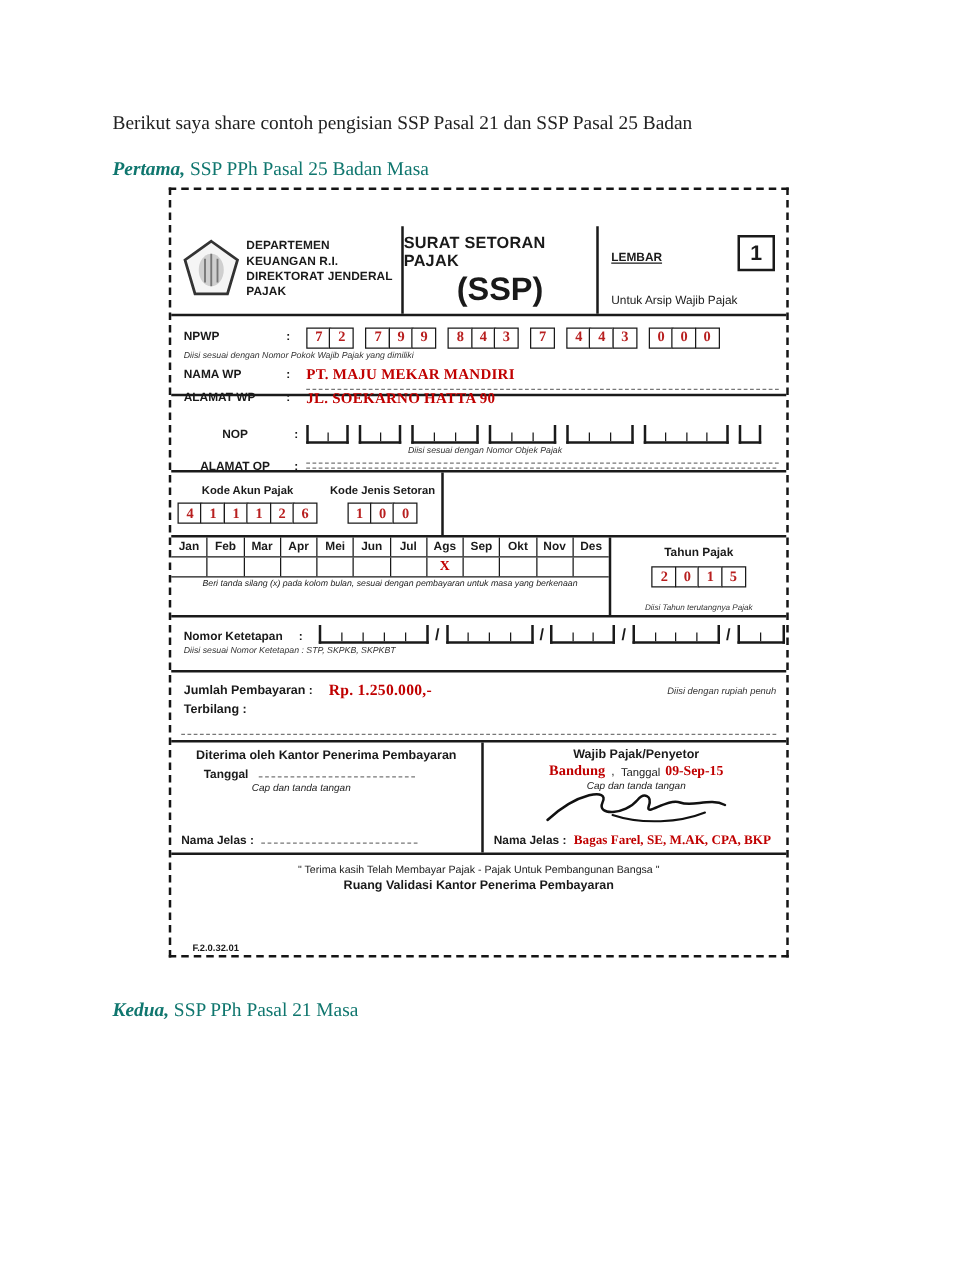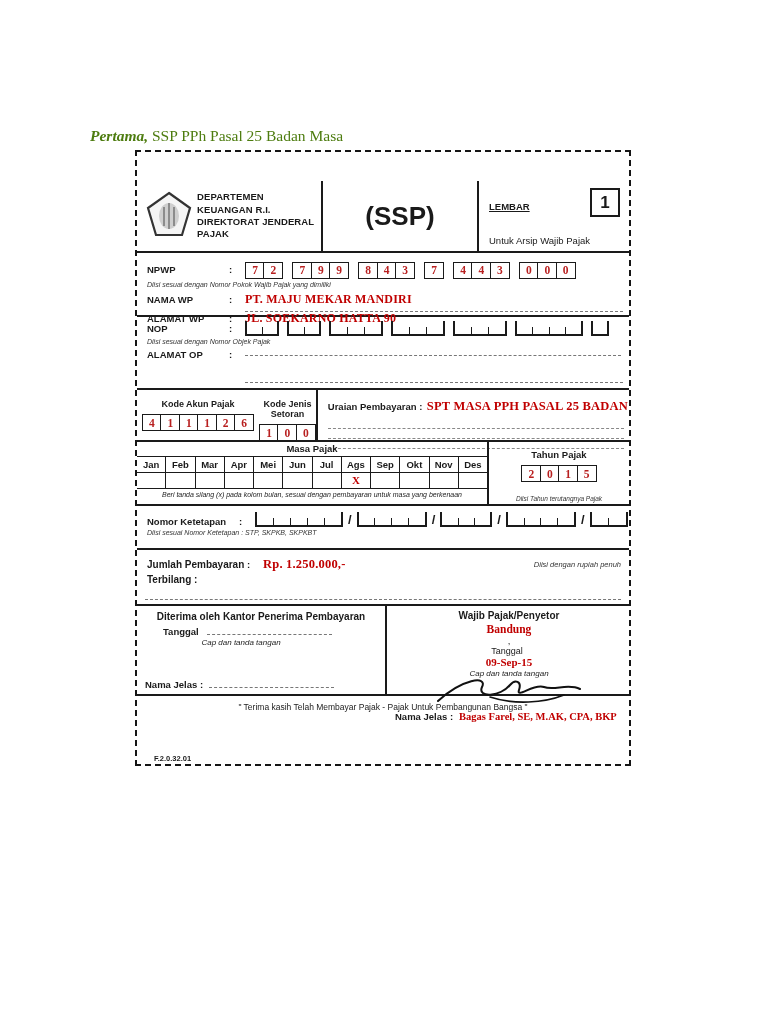--- a/index.html
+++ b/index.html
@@ -8,21 +8,21 @@
     position:relative; width:768px; height:1024px; background:#ffffff;
     font-family:"Liberation Sans", sans-serif; color:#1a1a1a; overflow:hidden;
   }
   
   .intro {
     position:absolute; left:90px; top:90px; width:560px;
     font-family:"Liberation Serif", serif; font-size:15.5px; color:#222;
   }
   .sec-heading {
     position:absolute; left:90px; width:560px;
-    font-family:"Liberation Serif", serif; font-size:15.5px; color:#4d7c0f;
+    font-family:"Liberation Serif", serif; font-size:15.5px; color:#0f766e;
   }
   .sec-heading .hprefix { font-weight:bold; font-style:italic; }
   #heading-1 { top:127px; }
   #heading-2 { top:800px; }
 
   
   .ssp-form {
     position:absolute; left:135px; top:150px; width:496px; height:616px;
     border:2.5px dashed #151515; background:#fff; display:flex; flex-direction:column;
   }
@@ -74,21 +74,21 @@
   .kgap { margin-right:8px; }
 
   
   .dline { display:inline-block; border-bottom:1.4px dashed #777; height:3px; }
 
   
   .sec-npwp { height:64px; padding-top:7px; position:relative; }
   .sec-npwp .vrow { margin-top:4px; }
   .alamatwp-line { position:absolute; left:108px; right:6px; bottom:3px; border-bottom:1.4px dashed #777; }
 
-  .sec-nop { height:73px; padding-top:4px; position:relative; }
+  .sec-nop { height:61px; padding-top:23px; position:relative;text-align:center; }
   .nop-line2 { position:absolute; left:108px; right:6px; bottom:5px; border-bottom:1.4px dashed #777; }
 
   .row-kode { display:flex; height:52px; }
   .kode-left { width:218px; display:flex; }
   .kode-col { text-align:center; padding-top:9px; }
   .kode-col1 { width:122px; }
   .kode-col2 { flex:1; }
   .kode-label { font-size:9px; font-weight:bold; }
   .kode-digits { margin-top:5px; display:flex; justify-content:center; }
   .uraian-cell { flex:1; padding:6px 6px 4px 10px; overflow:visible; }
@@ -121,59 +121,61 @@
 
   .row-boxes { display:flex; height:90px; }
   .box-left { width:250px; padding:5px 8px 4px 8px; display:flex; flex-direction:column; }
   .box-title { text-align:center; font-size:10px; font-weight:bold; }
   .tgl-row { margin-top:4px; margin-left:18px; display:flex; align-items:baseline; }
   .tgl-label { font-size:9.5px; font-weight:bold; margin-right:8px; }
   .cap-note { font-size:8px; font-style:italic; text-align:center; margin-top:1px; color:#222; }
   .nama-row { margin-top:auto; display:flex; align-items:baseline; }
   .nama-label { font-size:9.5px; font-weight:bold; margin-right:6px; white-space:nowrap; }
   .box-right { flex:1; padding:4px 6px 4px 8px; display:flex; flex-direction:column; align-items:center; }
-  .city-line { margin-top:2px; display:flex; align-items:center; white-space:nowrap;flex-direction:column; }
+  .city-line { margin-top:2px; display:flex; align-items:flex-end; white-space:nowrap; }
   .city { font-family:"Liberation Serif", serif; font-weight:bold; color:#c00000; font-size:11.5px; }
   .city-comma { font-size:9.5px; margin:0 5px; }
   .city-tgl { font-size:9px; margin-right:4px; }
   .city-date { font-family:"Liberation Serif", serif; font-weight:bold; color:#c00000; font-size:11px; }
   .sig { margin-top:-3px; }
   .nama-row-r { margin-top:auto; align-self:stretch; display:flex; align-items:baseline; white-space:nowrap; }
   .nama-val { font-family:"Liberation Serif", serif; font-weight:bold; color:#c00000; font-size:10.5px; }
 
   .sec-footer { flex:1; position:relative; text-align:center; padding-top:6px; }
   .thanks { font-size:8.5px; color:#222; }
   .validasi { font-size:10px; font-weight:bold; margin-top:3px; }
   .form-code { position:absolute; left:17px; bottom:1px; font-size:7.5px; font-weight:bold; }
 </style>
 </head>
 <body>
 
 <div class="page">
 
+  <p class="intro">Berikut saya share contoh pengisian SSP Pasal 21 dan SSP Pasal 25 Badan</p>
 
   <p class="sec-heading" id="heading-1"><span class="hprefix">Pertama,</span> <span> SSP PPh Pasal 25 Badan Masa</span></p>
 
   <div class="ssp-form">
 
     <div class="row-header bb">
       <div class="hcell-left br">
         <span>
           <svg width="48" height="48" viewBox="0 0 48 48">
             <polygon points="24,3 45,18 37,45 11,45 3,18" fill="#f5f5f5" stroke="#333" stroke-width="2.2"></polygon>
             <ellipse cx="24" cy="26" rx="10" ry="13" fill="#cfcfcf"></ellipse>
             <path d="M24 13 V 39 M19 17 V 36 M29 17 V 36" stroke="#777" stroke-width="1.5" fill="none"></path>
           </svg>
         </span>
         <div class="dept">
           <div>DEPARTEMEN KEUANGAN R.I.</div>
           <div>DIREKTORAT JENDERAL PAJAK</div>
         </div>
       </div>
       <div class="hcell-mid br">
+        <div class="t1">SURAT SETORAN PAJAK</div>
         <div class="t2">(SSP)</div>
       </div>
       <div class="hcell-right">
         <div class="lembar-label">LEMBAR</div>
         <div class="lembar-box">1</div>
         <div class="lembar-note">Untuk Arsip Wajib Pajak</div>
       </div>
     </div>
 
     <div class="sec-npwp bb">
@@ -282,34 +284,24 @@
           <div class="kode-label">Kode Jenis Setoran</div>
           <div class="kode-digits">
               <span class="dgroup">
                 <span class="dcell">1</span>
                 <span class="dcell">0</span>
                 <span class="dcell">0</span>
               </span>
             </div>
         </div>
       </div>
-      <div class="uraian-cell">
-        <div class="uraian-line1">
-          <span class="uraian-label">Uraian Pembayaran :</span>
-          <span class="redval" style="font-size:12.5px">SPT MASA PPH PASAL 25 BADAN</span>
-        </div>
-        <div class="uline" style="margin-top:5px"></div>
-        <div class="uline"></div>
-        <div class="uline"></div>
-      </div>
     </div>
 
     <div class="row-masa bb">
       <div class="masa-left br">
-        <div class="masa-title">Masa Pajak</div>
         <div class="months-row">
             <div class="mcell">Jan</div>
             <div class="mcell">Feb</div>
             <div class="mcell">Mar</div>
             <div class="mcell">Apr</div>
             <div class="mcell">Mei</div>
             <div class="mcell">Jun</div>
             <div class="mcell">Jul</div>
             <div class="mcell">Ags</div>
             <div class="mcell">Sep</div>
@@ -430,19 +422,21 @@
         </div>
         <div class="nama-row-r">
           <span class="nama-label">Nama Jelas :</span>
           <span class="nama-val">Bagas Farel, SE, M.AK, CPA, BKP</span>
         </div>
       </div>
     </div>
 
     <div class="sec-footer">
       <div class="thanks">" Terima kasih Telah Membayar Pajak - Pajak Untuk Pembangunan Bangsa "</div>
+      <div class="validasi">Ruang Validasi Kantor Penerima Pembayaran</div>
       <div class="form-code">F.2.0.32.01</div>
     </div>
 
   </div>
 
+  <p class="sec-heading" id="heading-2"><span class="hprefix">Kedua,</span> <span> SSP PPh Pasal 21 Masa</span></p>
 
 </div>
 
 </body></html>

